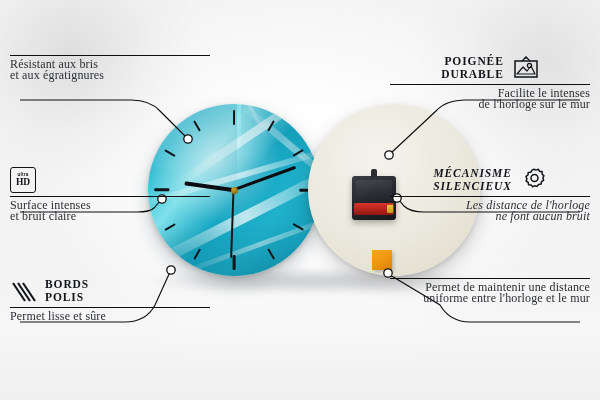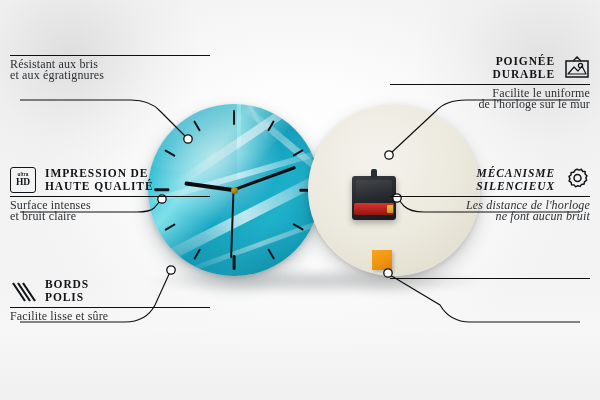--- a/index.html
+++ b/index.html
@@ -226,21 +226,21 @@
   }
   .feature.left  { left: 10px;  text-align: left;  }
   .feature.right { right: 10px; text-align: right; }
 
   .feat-head {
     display: flex;
     align-items: center;
     gap: 9px;
     margin-bottom: 3px;
   }
-  .feature.right .feat-head { flex-direction: row-reverse; }
+  .feature.right .feat-head { flex-direction: row-reverse; justify-content: center; }
 
   .feat-icon {
     width: 26px;
     height: 26px;
     flex: 0 0 26px;
     display: flex;
     align-items: center;
     justify-content: center;
     color: #111418;
   }
@@ -392,24 +392,20 @@
   </div>
 
   <div class="feature left" id="feature-impression">
     <div class="feat-head">
       <span class="feat-icon">
         <span class="hd-badge">
           <span class="hd-ultra">ultra</span>
           <span class="hd-main">HD</span>
         </span>
       </span>
-      <span class="feat-title">
-        <span>IMPRESSION DE</span><br>
-        <span>HAUTE QUALITÉ</span>
-      </span>
     </div>
     <div class="feat-rule"></div>
     <div class="feat-desc">
       <span>Surface intenses</span><br>
       <span>et bruit claire</span>
     </div>
   </div>
 
   <div class="feature left" id="feature-bords">
     <div class="feat-head">
@@ -420,21 +416,21 @@
           <path d="M12 3 L24 21" stroke="currentColor" stroke-width="2.1" fill="none"></path>
         </svg>
       </span>
       <span class="feat-title">
         <span>BORDS</span><br>
         <span>POLIS</span>
       </span>
     </div>
     <div class="feat-rule"></div>
     <div class="feat-desc">
-      <span>Facilite lisse et sûre</span>
+      <span>Permet lisse et sûre</span>
     </div>
   </div>
 
   <div class="feature right" id="feature-poignee">
     <div class="feat-head">
       <span class="feat-icon">
         <svg width="26" height="24" viewBox="0 0 26 24">
           <path d="M13 1 L9 5 M13 1 L17 5" stroke="currentColor" stroke-width="1.2" fill="none"></path>
           <circle cx="13" cy="1.6" r="1.2" fill="currentColor"></circle>
           <rect x="2" y="5" width="22" height="16" fill="none" stroke="currentColor" stroke-width="1.5"></rect>
@@ -442,21 +438,21 @@
           <circle cx="16.5" cy="9.5" r="2.1" fill="none" stroke="currentColor" stroke-width="1.2"></circle>
         </svg>
       </span>
       <span class="feat-title">
         <span>POIGNÉE</span><br>
         <span>DURABLE</span>
       </span>
     </div>
     <div class="feat-rule"></div>
     <div class="feat-desc">
-      <span>Facilite le uniforme</span><br>
+      <span>Facilite le intenses</span><br>
       <span>de l'horloge sur le mur</span>
     </div>
   </div>
 
   <div class="feature right" id="feature-mecanisme">
     <div class="feat-head">
       <span class="feat-icon">
         <svg width="26" height="26" viewBox="0 0 26 26">
           <path d="M13 2.2 L15.1 3.1 L17.4 2.3 L18.6 4.4 L21.1 4.6 L21.1 7.1 L23 8.7 L21.9 10.9 L22.6 13.3 L20.5 14.6 L20.1 17.1 L17.6 17.4 L16.1 19.4 L13.8 18.7 L11.6 19.8 L10.1 17.9 L7.6 17.8 L7.2 15.3 L5.1 14 L5.9 11.7 L5 9.4 L7 8 L7.2 5.5 L9.7 5.2 L11.1 3.2 Z" fill="none" stroke="currentColor" stroke-width="1.5" stroke-linejoin="round"></path>
           <circle cx="13.5" cy="11" r="3.5" fill="none" stroke="currentColor" stroke-width="1.5"></circle>
@@ -469,15 +465,19 @@
     </div>
     <div class="feat-rule"></div>
     <div class="feat-desc">
       <span>Les distance de l'horloge</span><br>
       <span>ne font aucun bruit</span>
     </div>
   </div>
 
   <div class="feature right" id="feature-entretoise">
     <div class="feat-rule"></div>
+    <div class="feat-desc">
+      <span>Permet de maintenir une distance</span><br>
+      <span>uniforme entre l'horloge et le mur</span>
+    </div>
   </div>
 
 </div>
 
 </body></html>

